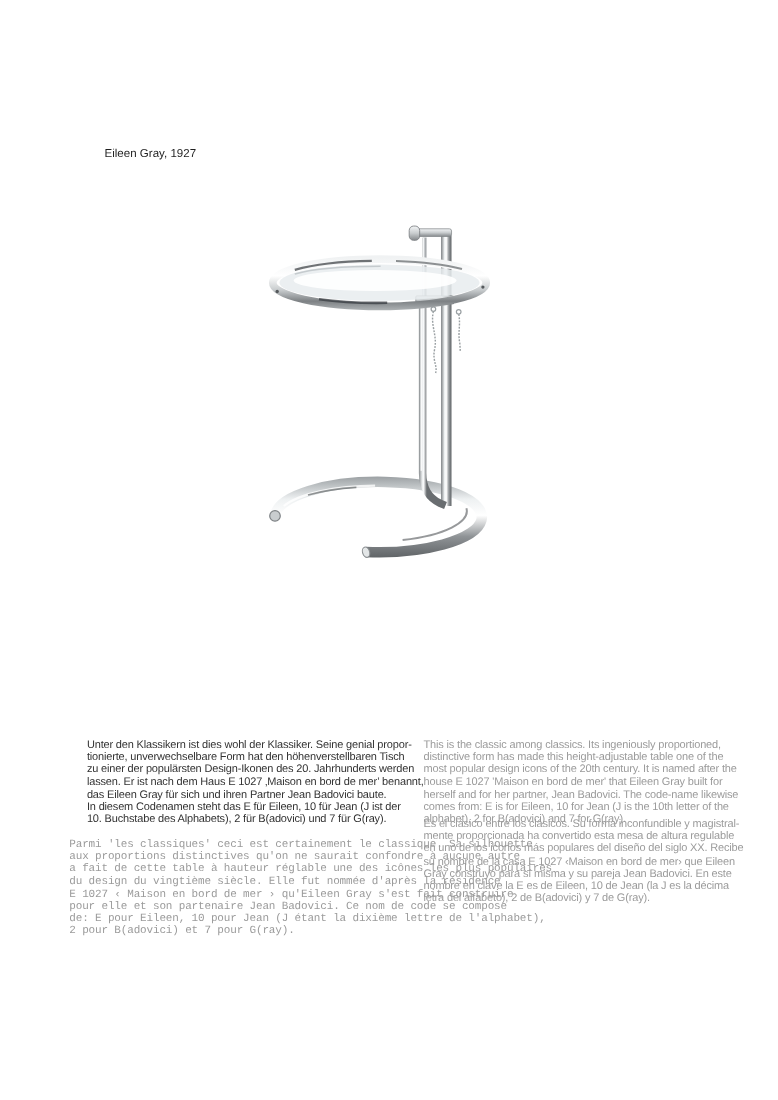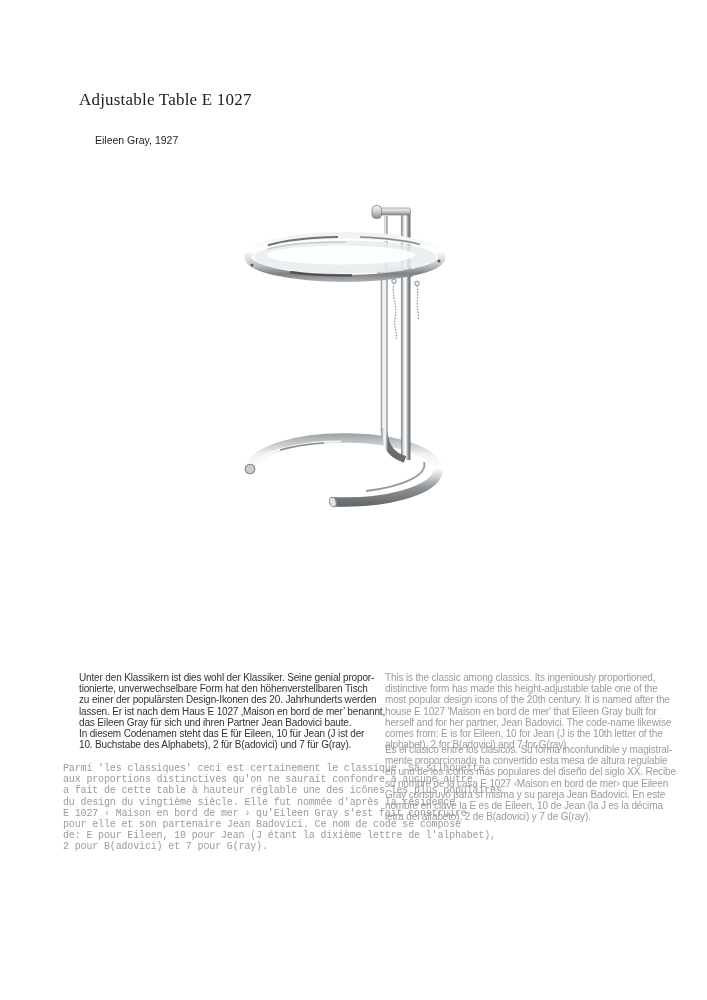--- a/index.html
+++ b/index.html
@@ -58,21 +58,20 @@
   .de { left: 79px;  top: 672px; }
   .fr { left: 63px;  top: 763px; font-family: Liberation Mono, monospace; }
   .en { left: 385px; top: 672px; }
   .es { left: 385px; top: 744px; }
 </style>
 </head>
 <body>
 
 <div class="page">
 
-  <h1 class="page-title">Adjustable Table E 1027</h1>
   <p class="designer-line">Eileen Gray, 1927</p>
 
   <figure class="product-figure">
     <svg width="272" height="330" viewBox="0 0 272 330" role="img" aria-label="Adjustable Table E 1027: chromed tubular steel side table with round glass top, height-adjustable stem with locking handle and chains, and open C-shaped base ring">
       <defs>
         <linearGradient id="ringGrad" gradientUnits="userSpaceOnUse" x1="0" y1="241" x2="0" y2="315">
           <stop offset="0" stop-color="#9ba0a3"></stop>
           <stop offset="0.28" stop-color="#eef1f2"></stop>
           <stop offset="0.48" stop-color="#ffffff"></stop>
           <stop offset="0.74" stop-color="#8f9396"></stop>

